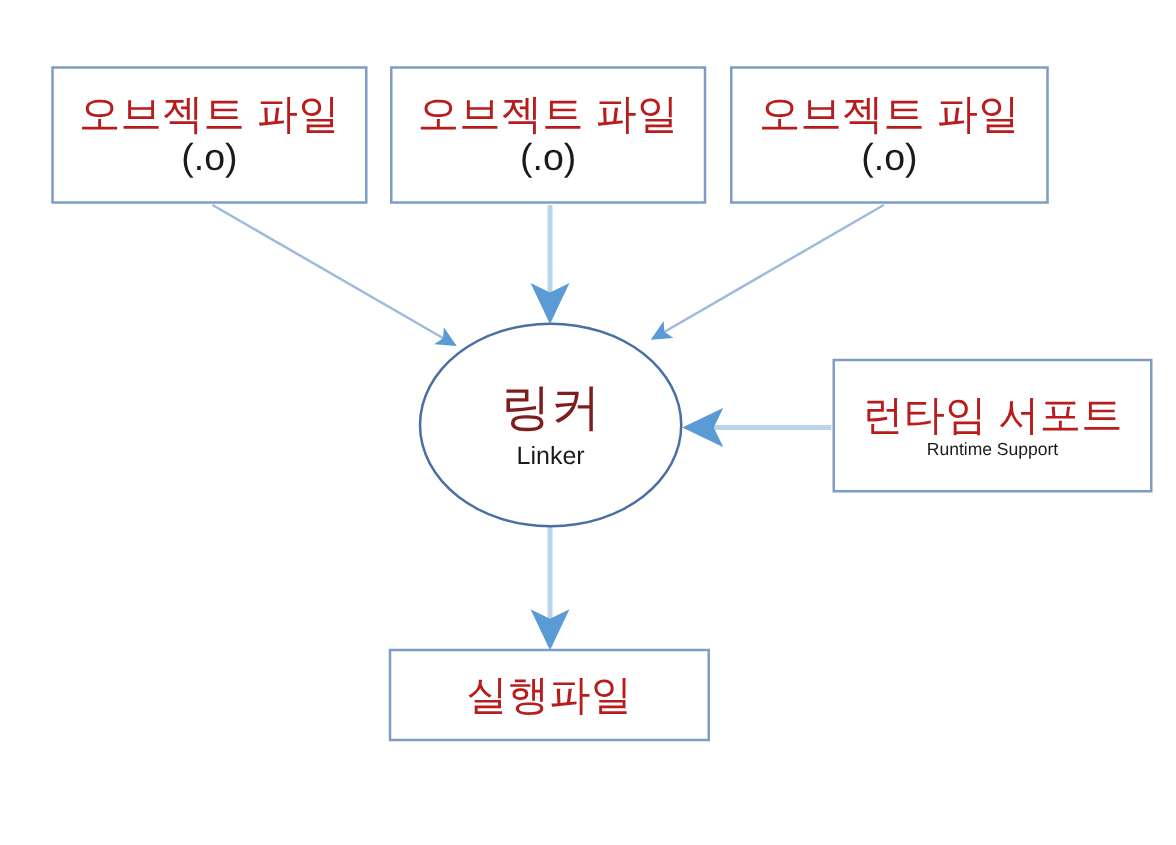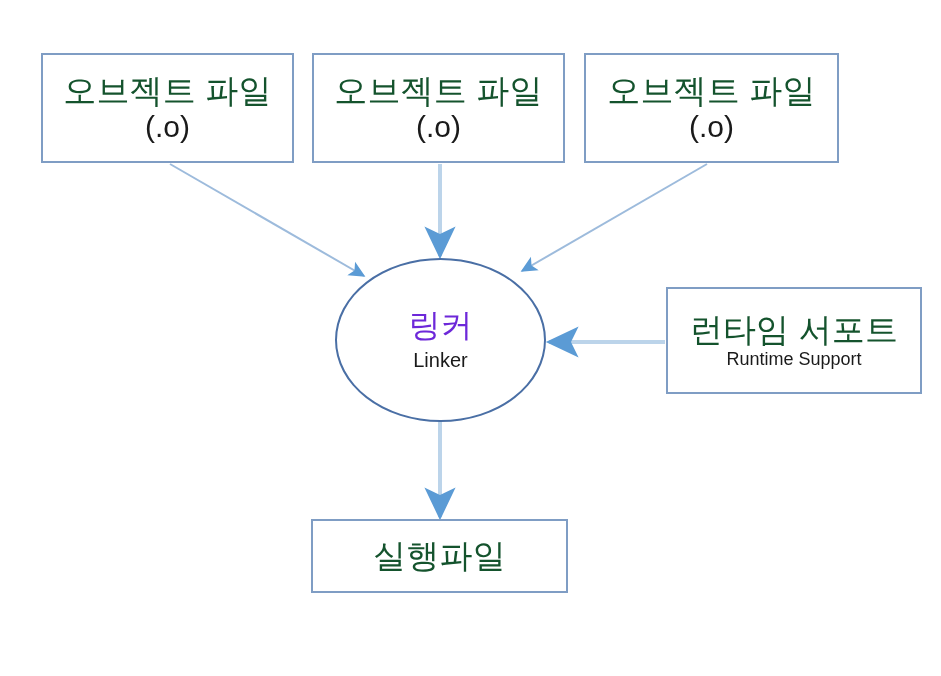--- a/index.html
+++ b/index.html
@@ -46,32 +46,32 @@
     border-radius: 50%;
     display: flex;
     flex-direction: column;
     align-items: center;
     justify-content: center;
     text-align: center;
   }
   .ko-main {
     font-size: 33px;
     line-height: 1.12;
-    color: #14532d;
+    color: #b91c1c;
     letter-spacing: 0.2px;
     white-space: nowrap;
   }
   .ko-main-lg {
-    font-size: 32px;
+    font-size: 40px;
     line-height: 1.1;
-    color: #6d28d9;
+    color: #7f1d1d;
     white-space: nowrap;
   }
   .sub-en {
-    font-size: 18px;
+    font-size: 14px;
     line-height: 1.15;
     color: #1a1a1a;
     white-space: nowrap;
   }
   .sub-ko {
     font-size: 30px;
     line-height: 1.1;
     color: #1a1a1a;
     white-space: nowrap;
   }

